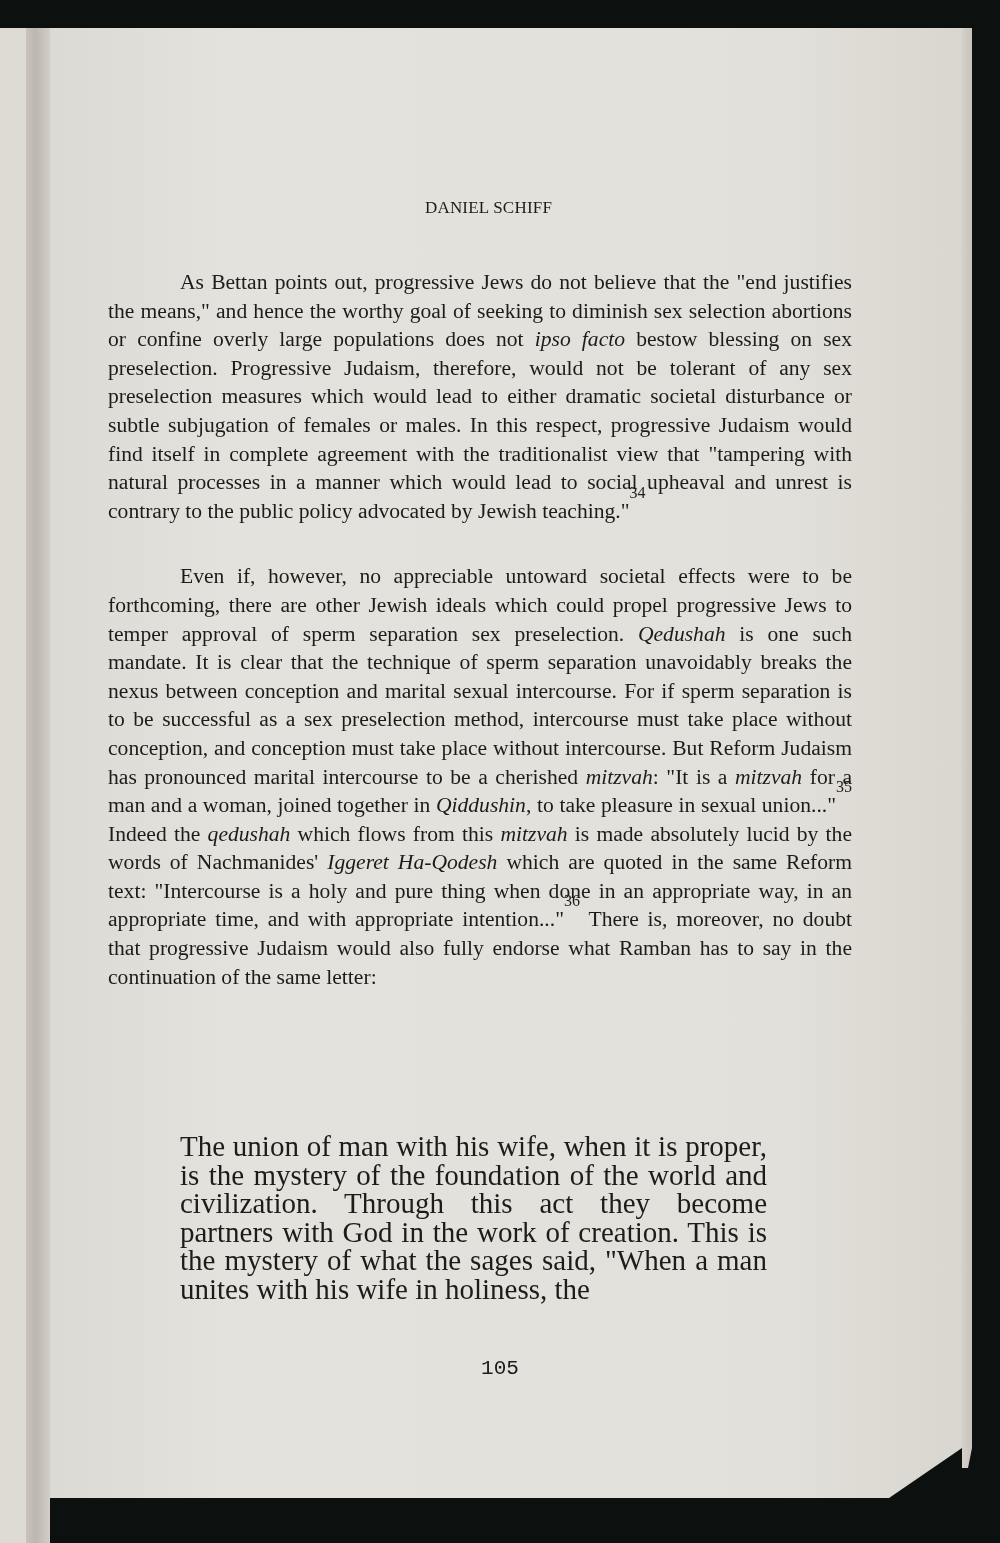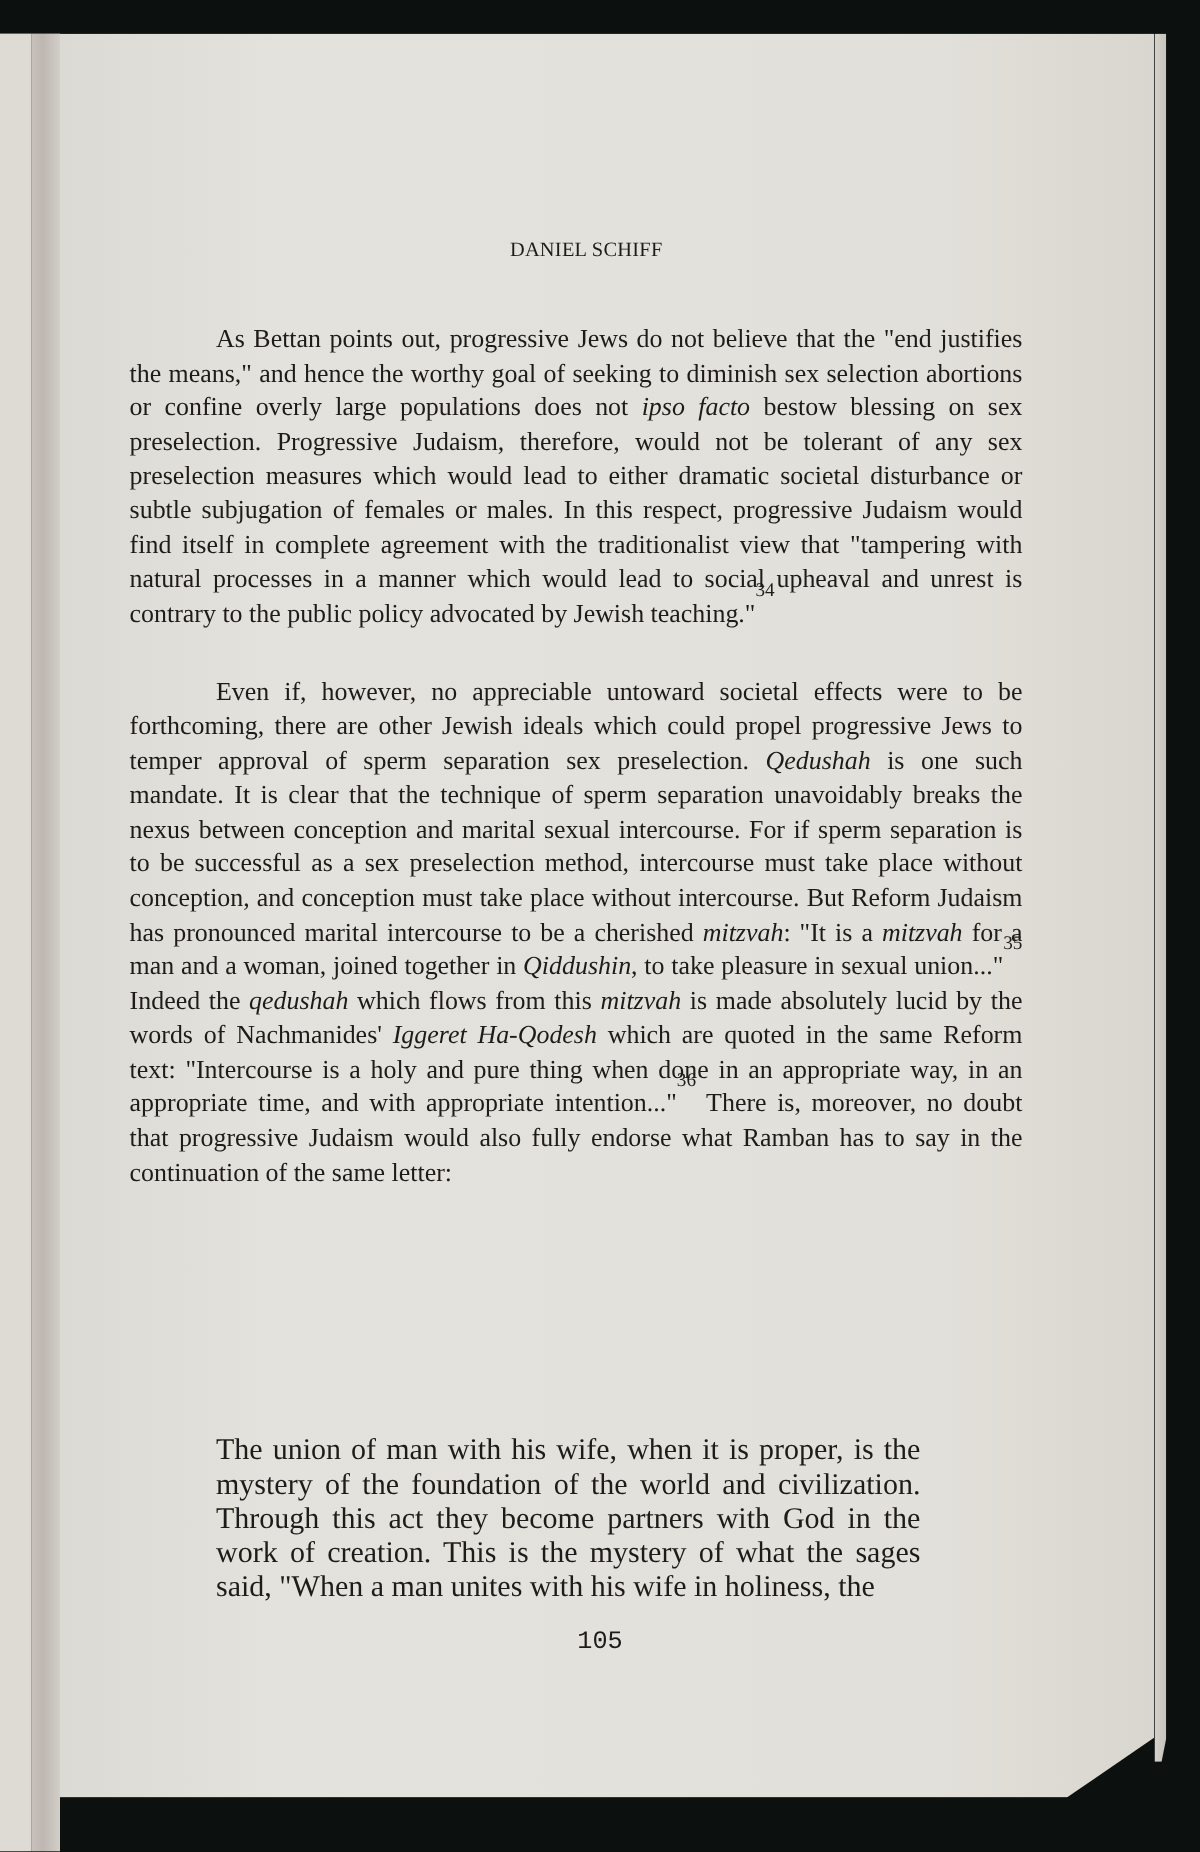--- a/index.html
+++ b/index.html
@@ -11,21 +11,21 @@
     background:linear-gradient(to right,#dcdad4,#e4e2dc 20%,#e2e0da 80%,#d9d6cf);
     clip-path:polygon(0 0,100% 0,100% 1420px,92% 1470px,0 1470px); }
   .page-edge { position:absolute; left:962px; top:28px; width:10px; height:1440px;
     background:linear-gradient(to right,#d4d1ca,#c8c4bd); clip-path:polygon(0 0,100% 0,100% 1420px,0 1470px); }
   .text { font-family:"Liberation Serif", serif; color:#1e1c1a; }
   .header { position:absolute; left:0; width:977px; top:198px; text-align:center;
     font-size:17px; letter-spacing:0.2px; }
   .body { position:absolute; left:108px; width:744px; top:268px; font-size:21.6px; line-height:28.6px; text-align:justify; }
   .body p { margin:0; text-indent:72px; }
   .body p + p { margin-top:37px; }
-  .quote { position:absolute; left:180px; width:587px; top:1195px; font-size:25px; line-height:28.6px; text-align:justify; }
+  .quote { position:absolute; left:180px; width:587px; top:1132px; font-size:29px; line-height:28.6px; text-align:justify; }
   .quote p { margin:0; }
   .pagenum { position:absolute; left:0; width:1000px; top:1357px; text-align:center; font-size:21px; padding-left:-12px;font-family:Liberation Mono, monospace; }
   sup { font-size:16px; vertical-align:top; position:relative; top:-4px; line-height:0; }
   i { }
 </style>
 </head>
 <body>
 
 <div class="left-page"></div>
 <div class="gutter"></div>

